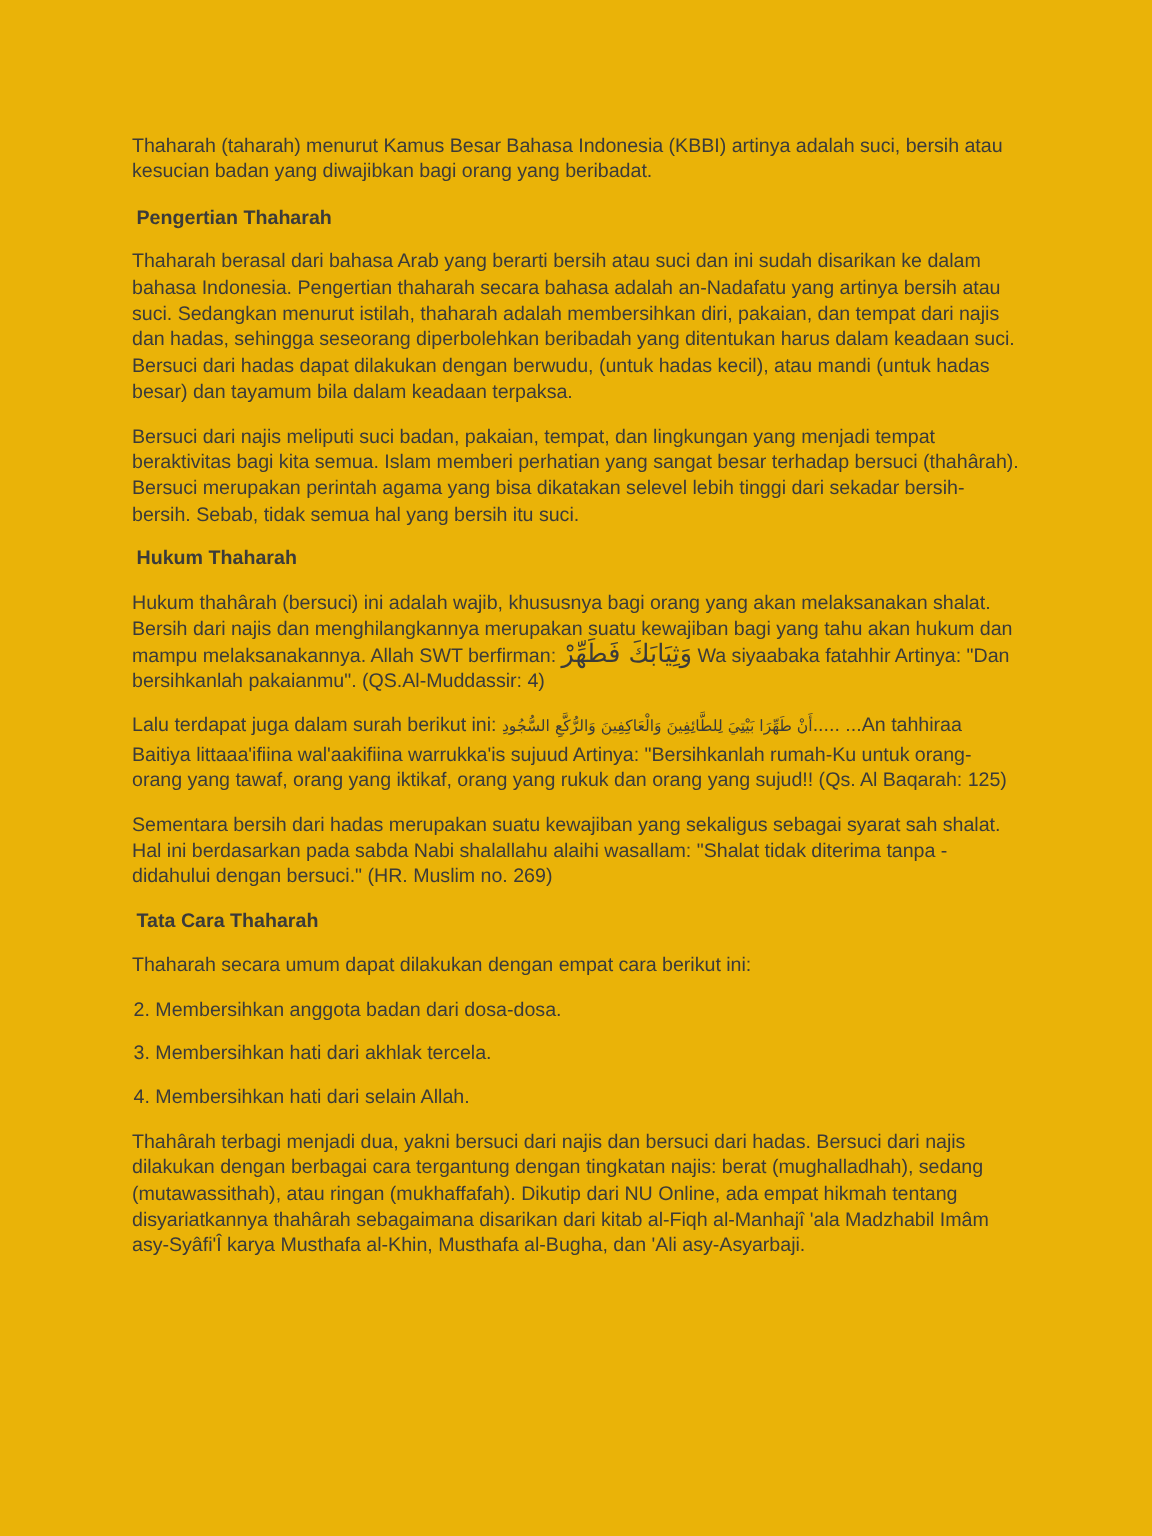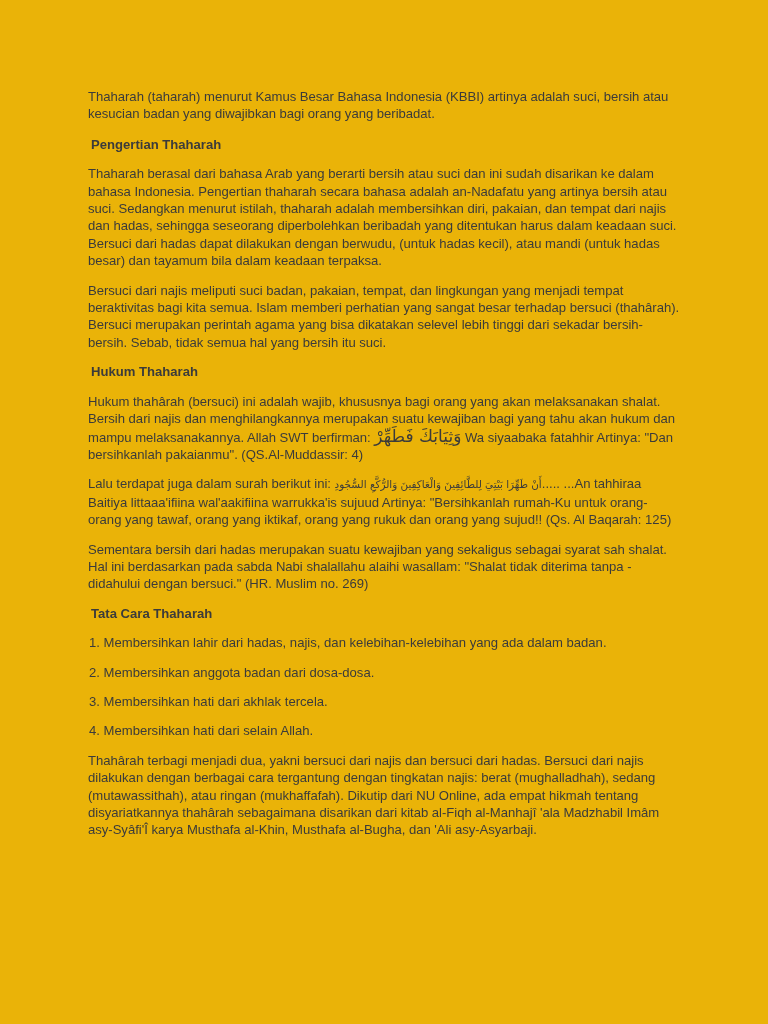--- a/index.html
+++ b/index.html
@@ -83,22 +83,22 @@
     <p class="heading">Hukum Thaharah</p>
 
     <p class="para"><span>Hukum thahârah (bersuci) ini adalah wajib, khususnya bagi orang yang akan melaksanakan shalat. Bersih dari najis dan menghilangkannya merupakan suatu kewajiban bagi yang tahu akan hukum dan mampu melaksanakannya. Allah SWT berfirman: </span><span class="arabic">وَثِيَابَكَ فَطَهِّرْ</span><span> Wa siyaabaka fatahhir Artinya: "Dan bersihkanlah pakaianmu". (QS.Al-Muddassir: 4)</span></p>
 
     <p class="para"><span>Lalu terdapat juga dalam surah berikut ini: </span><span class="arabic-long">أَنْ طَهِّرَا بَيْتِيَ لِلطَّائِفِينَ وَالْعَاكِفِينَ وَالرُّكَّعِ السُّجُودِ</span><span>..... ...An tahhiraa Baitiya littaaa'ifiina wal'aakifiina warrukka'is sujuud Artinya: "Bersihkanlah rumah-Ku untuk orang-orang yang tawaf, orang yang iktikaf, orang yang rukuk dan orang yang sujud!! (Qs. Al Baqarah: 125)</span></p>
 
     <p class="para">Sementara bersih dari hadas merupakan suatu kewajiban yang sekaligus sebagai syarat sah shalat. Hal ini berdasarkan pada sabda Nabi shalallahu alaihi wasallam: "Shalat tidak diterima tanpa -didahului dengan bersuci." (HR. Muslim no. 269)</p>
 
     <p class="heading">Tata Cara Thaharah</p>
 
+    <p class="para">Thaharah secara umum dapat dilakukan dengan empat cara berikut ini:</p>
 
-    <p class="list-item">1. Membersihkan lahir dari hadas, najis, dan kelebihan-kelebihan yang ada dalam badan.</p>
     <p class="list-item">2. Membersihkan anggota badan dari dosa-dosa.</p>
     <p class="list-item">3. Membersihkan hati dari akhlak tercela.</p>
     <p class="list-item">4. Membersihkan hati dari selain Allah.</p>
 
 
     <p class="para">Thahârah terbagi menjadi dua, yakni bersuci dari najis dan bersuci dari hadas. Bersuci dari najis dilakukan dengan berbagai cara tergantung dengan tingkatan najis: berat (mughalladhah), sedang (mutawassithah), atau ringan (mukhaffafah). Dikutip dari NU Online, ada empat hikmah tentang disyariatkannya thahârah sebagaimana disarikan dari kitab al-Fiqh al-Manhajî 'ala Madzhabil Imâm asy-Syâfi'Î karya Musthafa al-Khin, Musthafa al-Bugha, dan 'Ali asy-Asyarbaji.</p>
 
   </div>
 </div>
 

